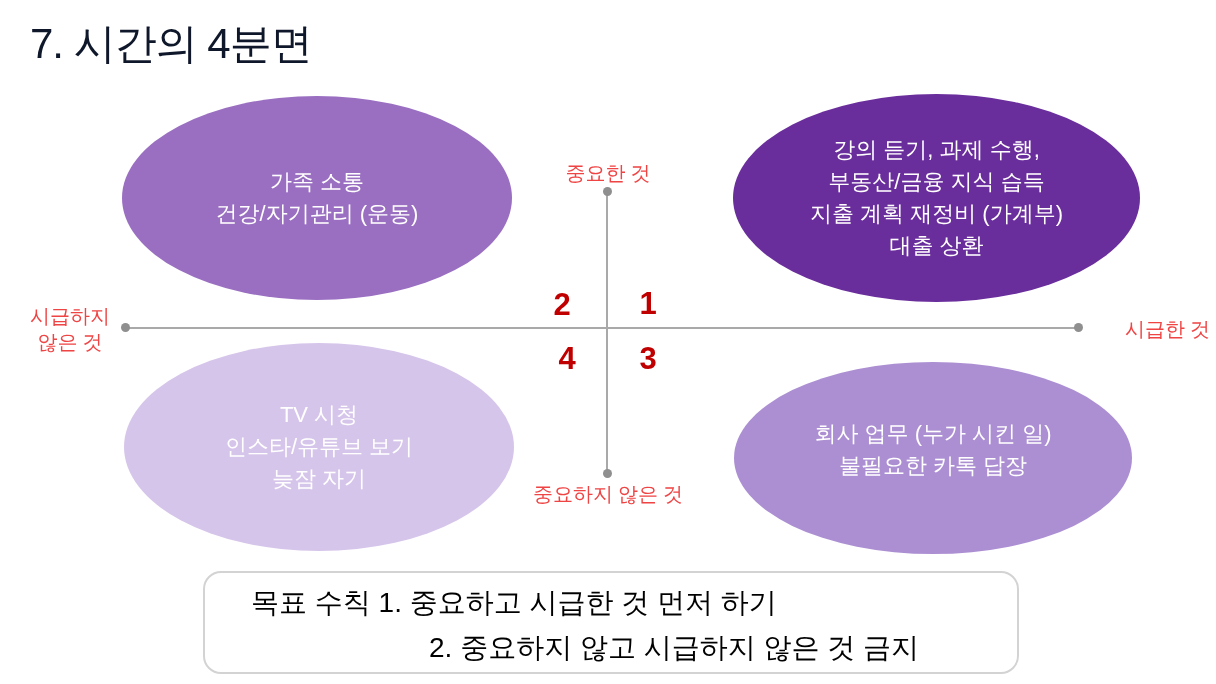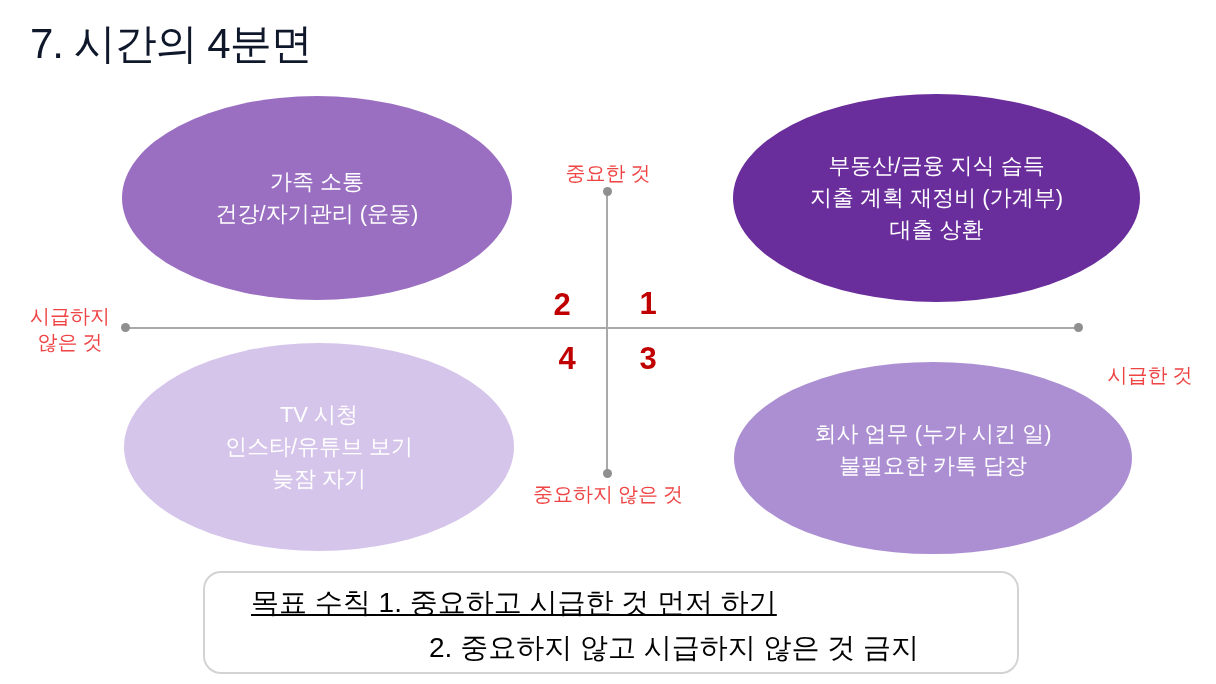--- a/index.html
+++ b/index.html
@@ -55,21 +55,21 @@
     font-family: "Liberation Serif", serif;
     font-size: 20px;
     color: #ef4444;
     text-align: center;
     line-height: 26px;
   }
   .lbl-top    { left: 538px; top: 160px; width: 140px; }
   .lbl-bottom { left: 517px; top: 481px; width: 182px; }
   .lbl-left   { left: 14px;  top: 303px; width: 112px; }
   .lbl-left span { display: block; }
-  .lbl-right  { left: 1090px; top: 316px; width: 120px; text-align: center; margin-top: 46px; }
+  .lbl-right  { left: 1090px; top: 316px; width: 120px; text-align: right; }
 
   
   .qnum {
     font-size: 31px;
     font-weight: bold;
     color: #c00000;
     width: 36px;
     text-align: center;
   }
   .qn-2 { left: 544px; top: 287px; }
@@ -84,34 +84,35 @@
     background: #ffffff;
     border: 2px solid #d3d3d3;
     border-radius: 18px;
   }
   .rules-line {
     position: absolute;
     font-size: 28px;
     color: #000000;
     white-space: nowrap;
   }
-  .rules-line-1 { left: 46px;  top: 11px; text-decoration: underline; }
+  .rules-line-1 { left: 46px;  top: 11px; }
   .rules-line-2 { left: 224px; top: 56px; }
 </style>
 </head>
 <body>
 
 <div class="abs page-title">7. 시간의 4분면</div>
 
 <div class="abs ellipse el-q2" style="background-color: rgb(154, 111, 193);">
   <span>가족 소통</span>
   <span>건강/자기관리 (운동)</span>
 </div>
 
 <div class="abs ellipse el-q1" style="background-color: rgb(106, 45, 156);">
+  <span>강의 듣기, 과제 수행,</span>
   <span>부동산/금융 지식 습득</span>
   <span>지출 계획 재정비 (가계부)</span>
   <span>대출 상환</span>
 </div>
 
 <div class="abs ellipse el-q4" style="background-color: rgb(214, 197, 234);">
   <span>TV 시청</span>
   <span>인스타/유튜브 보기</span>
   <span>늦잠 자기</span>
 </div>

